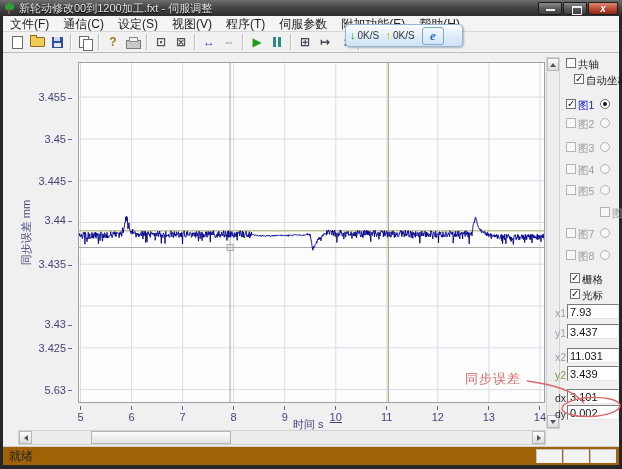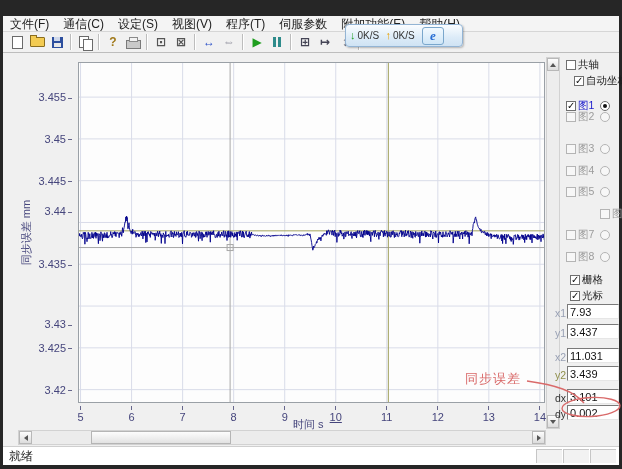--- a/index.html
+++ b/index.html
@@ -70,46 +70,61 @@
   .tri-up{width:0;height:0;border-left:3px solid transparent;border-right:3px solid transparent;border-bottom:4px solid #555;}
   .tri-down{width:0;height:0;border-left:3px solid transparent;border-right:3px solid transparent;border-top:4px solid #555;}
   .tri-left{width:0;height:0;border-top:3px solid transparent;border-bottom:3px solid transparent;border-right:4px solid #555;}
   .tri-right{width:0;height:0;border-top:3px solid transparent;border-bottom:3px solid transparent;border-left:4px solid #555;}
   .hsb{position:absolute;left:15px;top:377px;width:528px;height:15px;background:#ececec;border:1px solid #d2d2d2;box-sizing:border-box;}
   .hsb .sb-btn{width:13px;height:13px;top:0;}
   .hsb-thumb{position:absolute;left:72px;top:0;width:140px;height:13px;background:linear-gradient(180deg,#fdfdfd,#e2e2e2);
     border:1px solid #b5b5b5;box-sizing:border-box;}
   
   .rpanel{position:absolute;left:560px;top:53px;width:59px;height:393px;background:#f0f0f0;font-size:10.5px;color:#1c1c1c;}
-  .prow{position:absolute;display:flex;align-items:center;gap:2px;white-space:nowrap;}
+  .prow{position:absolute;display:flex;align-items:flex-start;gap:2px;white-space:nowrap;}
   .cb{width:10px;height:10px;background:#fff;border:1px solid #6f6f6f;box-sizing:border-box;font-size:10px;line-height:8px;
     text-align:center;color:#111;flex:0 0 auto;}
   .cb.dis{border-color:#b4b4b4;background:#f7f7f7;}
   .radio{width:10px;height:10px;border:1px solid #6f6f6f;border-radius:50%;background:#fff;box-sizing:border-box;position:relative;flex:0 0 auto;}
   .radio.dis{border-color:#b4b4b4;background:#f7f7f7;}
   .radio.on::after{content:"";position:absolute;left:2px;top:2px;width:4px;height:4px;border-radius:50%;background:#111;}
   .glabel{min-width:20px;}
   .frow{position:absolute;display:flex;align-items:flex-end;}
   .flabel{width:13px;text-align:right;margin-right:1px;font-size:10.5px;}
   .fin{width:46px;height:13px;background:#fff;border:1px solid;border-color:#7a7a7a #e6e6e6 #e6e6e6 #7a7a7a;
     font-size:11px;font-family:"Liberation Sans","DejaVu Sans",sans-serif;padding:0 2px;box-sizing:content-box;color:#111;}
   
   .anno-text{position:absolute;left:465px;top:370px;font-size:13px;letter-spacing:1px;z-index:30;}
   .anno-svg{position:absolute;left:430px;top:345px;z-index:29;pointer-events:none;}
   
-  .statusbar{position:absolute;left:3px;top:446px;width:616px;height:19px;background:#ffffff;border-top:1px solid #cfcfcf;
+  .statusbar{position:absolute;left:3px;top:446px;width:616px;height:19px;background:#a16207;border-top:1px solid #cfcfcf;
     font-size:12px;color:#222;display:flex;align-items:center;padding-left:6px;box-sizing:border-box;}
   .sb-cells{position:absolute;right:2px;top:2px;display:flex;height:14px;}
   .sb-cell{width:25px;border-left:1px solid #c6c6c6;border-top:1px solid #c6c6c6;background:#f2f2f2;margin-right:1px;}
 </style>
 </head>
 <body>
 
 <div class="stage">
 
+  <div class="titlebar">
+    <span class="app-icon"></span>
+    <span class="title-text">新轮动修改00到1200加工.fxt - 伺服调整</span>
+    <div class="winbtns">
+      <span class="wbtn">
+          <i class="minbar"></i>
+        </span>
+      <span class="wbtn">
+          <i class="maxbox"></i>
+        </span>
+      <span class="wbtn close">
+          <i class="xmark">x</i>
+        </span>
+    </div>
+  </div>
 
   <div class="menubar" id="menubar">
       <span class="menu-item">文件(F)</span>
       <span class="menu-item">通信(C)</span>
       <span class="menu-item">设定(S)</span>
       <span class="menu-item">视图(V)</span>
       <span class="menu-item">程序(T)</span>
       <span class="menu-item">伺服参数</span>
       <span class="menu-item">附加功能(E)</span>
       <span class="menu-item">帮助(H)</span>
@@ -248,25 +263,25 @@
         <line x1="0" y1="76.89215686274416" x2="467" y2="76.89215686274416" stroke="#d9dce9" stroke-width="1"></line>
         <line x1="0" y1="35.10294117647048" x2="467" y2="35.10294117647048" stroke="#d9dce9" stroke-width="1"></line>
         <line x1="152.09398907103824" y1="0" x2="152.09398907103824" y2="341" stroke="#a8a8a8" stroke-width="1"></line>
         <line x1="0" y1="185.5441176470609" x2="467" y2="185.5441176470609" stroke="#a8a8a8" stroke-width="1"></line>
         <line x1="310.3636065573771" y1="0" x2="310.3636065573771" y2="341" stroke="#a3a360" stroke-width="1"></line>
         <line x1="0" y1="168.8284313725492" x2="467" y2="168.8284313725492" stroke="#a3a360" stroke-width="1"></line>
         <polyline points="0.0,176.0 0.4,176.4 0.8,171.5 1.2,174.1 1.6,171.6 2.0,173.7 2.4,173.4 2.9,174.9 3.3,174.1 3.7,172.2 4.1,176.0 4.5,176.8 4.9,175.2 5.3,170.4 5.7,171.7 6.1,171.9 6.5,170.3 6.9,182.2 7.3,170.3 7.8,172.4 8.2,176.7 8.6,176.4 9.0,179.7 9.4,175.8 9.8,176.9 10.2,170.3 10.6,173.7 11.0,176.9 11.4,174.7 11.8,171.7 12.2,176.5 12.7,176.1 13.1,176.4 13.5,175.3 13.9,170.3 14.3,172.8 14.7,176.0 15.1,171.8 15.5,176.4 15.9,174.1 16.3,170.6 16.7,171.5 17.1,174.6 17.6,170.1 18.0,176.3 18.4,170.9 18.8,173.8 19.2,171.6 19.6,171.7 20.0,175.9 20.4,181.7 20.8,171.6 21.2,171.8 21.6,173.3 22.0,178.7 22.5,174.0 22.9,169.8 23.3,171.3 23.7,172.0 24.1,176.3 24.5,179.2 24.9,171.7 25.3,175.8 25.7,173.3 26.1,175.6 26.5,170.7 26.9,171.2 27.4,175.5 27.8,175.0 28.2,172.3 28.6,175.6 29.0,170.3 29.4,176.1 29.8,173.7 30.2,174.4 30.6,175.7 31.0,174.9 31.4,173.6 31.8,173.7 32.3,173.2 32.7,169.6 33.1,173.2 33.5,172.5 33.9,175.6 34.3,175.5 34.7,173.9 35.1,170.2 35.5,172.0 35.9,171.0 36.3,171.8 36.7,169.5 37.2,173.9 37.6,170.4 38.0,174.7 38.4,170.6 38.8,171.1 39.2,170.5 39.6,170.9 40.0,170.6 40.4,171.9 40.8,172.7 41.2,175.7 41.6,170.6 42.1,172.6 42.5,172.1 42.9,169.7 43.3,171.4 43.7,174.3 44.1,171.2 44.5,165.7 44.9,168.1 45.3,170.8 45.7,167.3 46.1,165.7 46.5,163.1 47.0,159.9 47.4,160.1 47.8,154.9 48.2,159.1 48.6,154.1 49.0,156.4 49.4,155.6 49.8,166.7 50.2,166.7 50.6,163.4 51.0,160.8 51.4,165.9 51.9,167.9 52.3,169.6 52.7,169.4 53.1,171.5 53.5,169.0 53.9,169.0 54.3,172.2 54.7,167.2 55.1,170.9 55.5,170.6 55.9,171.6 56.3,170.3 56.8,169.4 57.2,169.7 57.6,173.4 58.0,175.3 58.4,174.4 58.8,171.0 59.2,172.8 59.6,172.7 60.0,171.2 60.4,174.5 60.8,172.4 61.2,174.6 61.7,172.3 62.1,172.9 62.5,171.7 62.9,170.5 63.3,174.0 63.7,172.4 64.1,169.1 64.5,170.0 64.9,176.9 65.3,170.9 65.7,173.9 66.1,169.2 66.6,171.6 67.0,173.8 67.4,169.3 67.8,180.6 68.2,171.1 68.6,171.6 69.0,179.9 69.4,170.2 69.8,171.4 70.2,169.6 70.6,171.9 71.0,171.9 71.5,173.6 71.9,171.7 72.3,175.4 72.7,169.5 73.1,170.2 73.5,170.3 73.9,172.2 74.3,172.5 74.7,170.9 75.1,171.0 75.5,172.4 75.9,171.3 76.4,174.1 76.8,171.1 77.2,178.3 77.6,174.6 78.0,170.8 78.4,171.6 78.8,173.9 79.2,171.8 79.6,169.2 80.0,170.3 80.4,174.8 80.8,171.3 81.3,171.9 81.7,169.0 82.1,172.7 82.5,174.3 82.9,171.7 83.3,181.4 83.7,173.3 84.1,173.9 84.5,173.1 84.9,175.6 85.3,170.9 85.7,172.3 86.2,172.9 86.6,172.9 87.0,181.6 87.4,172.6 87.8,169.4 88.2,174.8 88.6,173.4 89.0,173.2 89.4,173.7 89.8,172.9 90.2,174.1 90.6,172.3 91.1,175.3 91.5,175.2 91.9,174.8 92.3,170.5 92.7,169.9 93.1,168.8 93.5,173.5 93.9,175.0 94.3,170.3 94.7,171.7 95.1,170.9 95.5,175.6 96.0,173.9 96.4,169.4 96.8,173.3 97.2,172.2 97.6,173.6 98.0,174.4 98.4,169.8 98.8,172.7 99.2,173.1 99.6,171.7 100.0,171.2 100.4,169.7 100.9,175.5 101.3,175.0 101.7,173.5 102.1,171.0 102.5,174.2 102.9,171.2 103.3,174.9 103.7,170.3 104.1,172.3 104.5,181.9 104.9,172.2 105.3,171.4 105.8,170.1 106.2,168.7 106.6,174.2 107.0,174.0 107.4,174.3 107.8,175.3 108.2,174.3 108.6,169.9 109.0,173.1 109.4,169.2 109.8,172.0 110.2,173.5 110.7,173.1 111.1,173.2 111.5,173.3 111.9,170.1 112.3,170.4 112.7,170.9 113.1,171.9 113.5,175.3 113.9,174.8 114.3,170.8 114.7,173.8 115.1,173.0 115.6,170.7 116.0,170.9 116.4,174.2 116.8,172.6 117.2,170.5 117.6,175.4 118.0,175.2 118.4,169.5 118.8,169.8 119.2,173.7 119.6,171.5 120.0,173.1 120.5,179.2 120.9,169.2 121.3,169.3 121.7,172.0 122.1,176.7 122.5,174.5 122.9,170.2 123.3,170.1 123.7,175.1 124.1,178.7 124.5,170.6 124.9,172.3 125.3,175.4 125.8,172.2 126.2,175.1 126.6,173.8 127.0,174.6 127.4,172.3 127.8,169.8 128.2,173.1 128.6,169.8 129.0,175.3 129.4,171.9 129.8,172.1 130.2,169.4 130.7,173.2 131.1,172.8 131.5,171.8 131.9,169.8 132.3,180.2 132.7,169.5 133.1,172.1 133.5,170.8 133.9,172.9 134.3,169.7 134.7,170.9 135.1,172.8 135.6,168.7 136.0,172.9 136.4,172.6 136.8,173.2 137.2,175.7 137.6,175.5 138.0,175.3 138.4,172.3 138.8,172.2 139.2,175.5 139.6,172.5 140.0,170.3 140.5,174.1 140.9,169.2 141.3,173.1 141.7,173.0 142.1,175.4 142.5,172.3 142.9,173.8 143.3,172.8 143.7,170.0 144.1,172.6 144.5,172.6 144.9,174.0 145.4,168.9 145.8,168.8 146.2,175.3 146.6,173.4 147.0,173.9 147.4,169.4 147.8,169.9 148.2,174.7 148.6,172.7 149.0,178.5 149.4,172.8 149.8,169.2 150.3,175.4 150.7,168.8 151.1,174.3 151.5,175.0 151.9,172.4 152.3,169.5 152.7,175.3 153.1,173.3 153.5,172.1 153.9,169.6 154.3,174.0 154.7,171.1 155.2,174.1 155.6,175.4 156.0,173.6 156.4,175.1 156.8,170.5 157.2,173.6 157.6,172.0 158.0,174.9 158.4,174.7 158.8,169.9 159.2,178.3 159.6,170.4 160.1,171.6 160.5,170.4 160.9,169.7 161.3,169.4 161.7,174.0 162.1,171.4 162.5,168.8 162.9,170.6 163.3,173.9 163.7,175.2 164.1,171.9 164.5,169.0 165.0,175.0 165.4,169.8 165.8,174.5 166.2,175.8 166.6,173.5 167.0,172.5 167.4,170.9 167.8,170.0 168.2,169.2 168.6,173.1 169.0,174.4 169.4,173.4 169.9,175.0 170.3,172.4 170.7,174.7 171.1,169.7 171.5,169.7 171.9,176.1 172.3,171.8 172.7,174.2 173.1,172.2 173.5,170.0 173.9,173.1 174.3,172.6 174.8,172.6 175.2,172.4 175.6,172.7 176.0,172.9 176.4,173.4 176.8,173.6 177.2,172.7 177.6,173.2 178.0,173.4 178.4,173.7 178.8,173.6 179.2,172.9 179.7,173.2 180.1,173.9 180.5,174.1 180.9,174.0 181.3,173.3 181.7,173.9 182.1,173.4 182.5,174.2 182.9,173.6 183.3,174.6 183.7,173.8 184.1,174.0 184.6,173.2 185.0,173.4 185.4,174.2 185.8,173.9 186.2,173.4 186.6,173.8 187.0,174.3 187.4,173.9 187.8,174.3 188.2,173.9 188.6,173.2 189.0,174.1 189.5,173.9 189.9,173.5 190.3,173.2 190.7,174.1 191.1,173.7 191.5,173.6 191.9,174.1 192.3,174.7 192.7,173.7 193.1,173.8 193.5,174.1 193.9,173.6 194.4,174.2 194.8,173.3 195.2,174.2 195.6,173.9 196.0,173.0 196.4,174.1 196.8,173.5 197.2,174.1 197.6,173.3 198.0,173.7 198.4,173.4 198.8,174.1 199.3,173.2 199.7,173.4 200.1,173.1 200.5,173.5 200.9,173.1 201.3,173.1 201.7,173.5 202.1,173.2 202.5,173.2 202.9,173.9 203.3,172.8 203.7,173.0 204.2,173.9 204.6,174.0 205.0,173.3 205.4,173.4 205.8,173.0 206.2,173.6 206.6,173.8 207.0,173.3 207.4,173.9 207.8,173.5 208.2,174.0 208.6,173.1 209.1,172.9 209.5,174.0 209.9,173.9 210.3,174.4 210.7,172.8 211.1,172.7 211.5,173.5 211.9,173.3 212.3,173.0 212.7,173.3 213.1,173.3 213.5,173.4 214.0,173.7 214.4,173.7 214.8,173.9 215.2,172.7 215.6,172.7 216.0,172.8 216.4,172.9 216.8,172.6 217.2,172.7 217.6,172.6 218.0,173.1 218.4,172.9 218.9,172.7 219.3,173.1 219.7,173.4 220.1,173.0 220.5,172.8 220.9,173.1 221.3,173.1 221.7,172.6 222.1,173.7 222.5,173.6 222.9,173.1 223.3,173.1 223.8,173.5 224.2,173.8 224.6,173.6 225.0,173.5 225.4,172.7 225.8,173.6 226.2,173.0 226.6,173.1 227.0,173.4 227.4,173.2 227.8,172.5 228.2,172.5 228.7,171.8 229.1,172.5 229.5,171.5 229.9,173.2 230.3,172.1 230.7,172.3 231.1,172.5 231.5,173.7 231.9,171.9 232.3,173.1 232.7,176.1 233.1,177.8 233.6,180.6 234.0,183.7 234.4,185.9 234.8,188.2 235.2,187.2 235.6,184.1 236.0,185.6 236.4,184.8 236.8,184.5 237.2,182.6 237.6,182.1 238.0,181.7 238.5,179.6 238.9,180.9 239.3,178.8 239.7,177.1 240.1,178.0 240.5,176.4 240.9,175.4 241.3,177.4 241.7,175.6 242.1,177.0 242.5,175.5 242.9,178.9 243.4,175.2 243.8,174.9 244.2,173.0 244.6,174.1 245.0,174.3 245.4,172.0 245.8,172.6 246.2,171.2 246.6,171.8 247.0,171.5 247.4,171.6 247.8,172.2 248.3,173.3 248.7,168.7 249.1,172.2 249.5,169.6 249.9,169.9 250.3,167.9 250.7,168.0 251.1,170.2 251.5,172.4 251.9,169.9 252.3,169.3 252.7,168.7 253.1,168.9 253.6,169.7 254.0,173.1 254.4,168.3 254.8,169.9 255.2,169.2 255.6,173.5 256.0,171.8 256.4,169.0 256.8,168.1 257.2,174.7 257.6,170.5 258.0,171.9 258.5,171.6 258.9,180.4 259.3,173.2 259.7,172.9 260.1,170.5 260.5,174.4 260.9,172.4 261.3,173.3 261.7,173.0 262.1,168.0 262.5,170.6 262.9,168.7 263.4,172.0 263.8,170.6 264.2,174.2 264.6,173.0 265.0,172.8 265.4,170.9 265.8,177.1 266.2,174.6 266.6,173.8 267.0,169.9 267.4,174.7 267.8,174.7 268.3,169.7 268.7,170.2 269.1,171.9 269.5,170.8 269.9,169.7 270.3,169.1 270.7,173.7 271.1,172.7 271.5,172.5 271.9,172.6 272.3,173.5 272.7,171.0 273.2,169.7 273.6,173.7 274.0,176.5 274.4,171.6 274.8,172.5 275.2,172.4 275.6,173.8 276.0,170.0 276.4,173.8 276.8,171.4 277.2,170.4 277.6,174.2 278.1,169.5 278.5,175.9 278.9,173.3 279.3,171.6 279.7,168.5 280.1,169.7 280.5,171.4 280.9,171.8 281.3,170.5 281.7,168.7 282.1,172.5 282.5,174.6 283.0,174.7 283.4,169.5 283.8,170.8 284.2,175.0 284.6,172.4 285.0,175.6 285.4,169.0 285.8,172.9 286.2,168.8 286.6,168.1 287.0,173.4 287.4,170.6 287.9,169.1 288.3,168.5 288.7,172.4 289.1,168.7 289.5,172.8 289.9,168.9 290.3,172.6 290.7,169.4 291.1,171.4 291.5,174.0 291.9,169.4 292.3,174.2 292.8,179.7 293.2,170.6 293.6,171.2 294.0,170.3 294.4,173.4 294.8,170.3 295.2,170.6 295.6,168.8 296.0,169.0 296.4,174.8 296.8,170.7 297.2,168.3 297.7,171.6 298.1,171.2 298.5,174.7 298.9,173.1 299.3,173.0 299.7,172.2 300.1,170.1 300.5,174.0 300.9,177.4 301.3,172.2 301.7,170.6 302.1,173.8 302.6,169.7 303.0,169.3 303.4,168.3 303.8,169.9 304.2,170.2 304.6,170.5 305.0,169.0 305.4,174.9 305.8,170.5 306.2,172.5 306.6,168.5 307.0,174.2 307.5,171.3 307.9,172.0 308.3,169.8 308.7,169.2 309.1,171.7 309.5,175.2 309.9,169.8 310.3,173.1 310.7,173.8 311.1,174.1 311.5,174.2 311.9,169.8 312.4,175.2 312.8,174.9 313.2,174.9 313.6,169.7 314.0,171.1 314.4,172.8 314.8,169.0 315.2,168.7 315.6,171.8 316.0,173.1 316.4,175.6 316.8,170.2 317.3,173.5 317.7,174.8 318.1,172.2 318.5,173.0 318.9,170.5 319.3,171.4 319.7,174.5 320.1,174.8 320.5,174.7 320.9,174.2 321.3,170.7 321.7,171.8 322.2,169.9 322.6,168.7 323.0,169.8 323.4,168.6 323.8,174.7 324.2,169.4 324.6,172.7 325.0,171.8 325.4,170.0 325.8,169.3 326.2,174.9 326.6,171.6 327.1,170.7 327.5,168.3 327.9,174.1 328.3,171.7 328.7,173.5 329.1,173.2 329.5,169.3 329.9,170.9 330.3,168.6 330.7,172.8 331.1,175.1 331.5,174.4 332.0,172.6 332.4,169.0 332.8,170.7 333.2,175.7 333.6,170.9 334.0,169.6 334.4,173.8 334.8,176.3 335.2,170.1 335.6,172.7 336.0,171.0 336.4,171.1 336.9,174.9 337.3,175.3 337.7,169.5 338.1,173.8 338.5,173.2 338.9,172.9 339.3,170.5 339.7,171.4 340.1,174.5 340.5,174.6 340.9,170.3 341.3,170.3 341.8,181.2 342.2,175.1 342.6,173.9 343.0,170.1 343.4,173.9 343.8,168.9 344.2,172.3 344.6,171.6 345.0,174.0 345.4,171.5 345.8,173.7 346.2,169.6 346.7,169.4 347.1,169.2 347.5,175.1 347.9,169.9 348.3,174.8 348.7,170.0 349.1,171.7 349.5,173.5 349.9,171.1 350.3,172.1 350.7,174.9 351.1,173.1 351.6,172.1 352.0,172.2 352.4,175.0 352.8,168.7 353.2,169.7 353.6,169.0 354.0,173.3 354.4,173.5 354.8,177.0 355.2,171.3 355.6,169.9 356.0,170.9 356.5,171.2 356.9,174.8 357.3,175.2 357.7,169.0 358.1,172.6 358.5,175.4 358.9,173.1 359.3,171.9 359.7,171.7 360.1,171.7 360.5,180.9 360.9,170.1 361.4,169.7 361.8,172.7 362.2,171.5 362.6,170.0 363.0,172.5 363.4,175.0 363.8,173.9 364.2,173.0 364.6,175.3 365.0,169.8 365.4,174.2 365.8,174.7 366.3,174.1 366.7,172.8 367.1,174.7 367.5,170.3 367.9,169.6 368.3,170.6 368.7,171.9 369.1,174.9 369.5,173.5 369.9,172.6 370.3,170.7 370.7,172.4 371.2,172.8 371.6,175.0 372.0,168.7 372.4,170.0 372.8,170.0 373.2,172.3 373.6,170.7 374.0,170.6 374.4,172.4 374.8,169.8 375.2,181.1 375.6,175.4 376.0,172.5 376.5,171.8 376.9,174.7 377.3,169.3 377.7,174.5 378.1,172.3 378.5,172.2 378.9,174.7 379.3,169.2 379.7,171.2 380.1,171.9 380.5,174.3 380.9,169.1 381.4,175.4 381.8,177.0 382.2,172.5 382.6,171.3 383.0,172.7 383.4,170.1 383.8,171.6 384.2,171.4 384.6,177.0 385.0,170.1 385.4,171.8 385.8,171.0 386.3,172.0 386.7,169.3 387.1,174.5 387.5,170.3 387.9,168.7 388.3,170.7 388.7,172.7 389.1,171.9 389.5,169.8 389.9,175.1 390.3,174.8 390.7,170.4 391.2,181.8 391.6,173.4 392.0,170.7 392.4,172.9 392.8,172.6 393.2,172.0 393.6,170.3 394.0,173.8 394.4,168.2 394.8,166.5 395.2,162.5 395.6,161.7 396.1,159.9 396.5,160.7 396.9,156.9 397.3,155.7 397.7,154.9 398.1,158.0 398.5,157.8 398.9,160.1 399.3,162.3 399.7,163.0 400.1,164.6 400.5,165.5 401.0,166.5 401.4,166.7 401.8,166.3 402.2,168.8 402.6,168.8 403.0,167.3 403.4,170.7 403.8,170.7 404.2,169.8 404.6,169.4 405.0,169.3 405.4,170.8 405.9,170.8 406.3,169.5 406.7,169.3 407.1,172.4 407.5,172.8 407.9,170.5 408.3,171.2 408.7,173.9 409.1,170.8 409.5,170.5 409.9,173.7 410.3,171.5 410.8,174.7 411.2,173.9 411.6,172.7 412.0,172.9 412.4,171.6 412.8,174.3 413.2,176.7 413.6,171.9 414.0,174.4 414.4,174.6 414.8,174.0 415.2,174.0 415.7,172.9 416.1,174.6 416.5,172.8 416.9,175.2 417.3,174.4 417.7,173.2 418.1,174.8 418.5,172.3 418.9,172.7 419.3,176.7 419.7,175.0 420.1,172.8 420.6,175.3 421.0,176.5 421.4,176.8 421.8,176.6 422.2,176.5 422.6,173.4 423.0,172.5 423.4,172.7 423.8,179.0 424.2,172.7 424.6,181.6 425.0,173.5 425.5,175.4 425.9,174.2 426.3,177.5 426.7,172.0 427.1,177.6 427.5,176.4 427.9,181.8 428.3,175.7 428.7,172.3 429.1,175.7 429.5,173.6 429.9,173.5 430.4,172.4 430.8,174.3 431.2,173.9 431.6,176.7 432.0,174.4 432.4,178.2 432.8,175.2 433.2,179.5 433.6,175.3 434.0,177.8 434.4,177.6 434.8,176.5 435.3,182.4 435.7,178.1 436.1,173.4 436.5,173.8 436.9,173.3 437.3,172.7 437.7,175.6 438.1,177.8 438.5,175.8 438.9,176.4 439.3,173.9 439.7,172.4 440.2,176.0 440.6,173.2 441.0,178.1 441.4,174.8 441.8,177.5 442.2,175.0 442.6,175.2 443.0,174.7 443.4,174.1 443.8,172.7 444.2,176.7 444.6,173.2 445.1,176.1 445.5,173.4 445.9,178.0 446.3,175.3 446.7,180.6 447.1,172.3 447.5,172.4 447.9,177.4 448.3,174.0 448.7,177.7 449.1,173.9 449.5,172.8 450.0,174.8 450.4,172.5 450.8,175.2 451.2,173.6 451.6,173.8 452.0,177.5 452.4,172.5 452.8,177.6 453.2,172.8 453.6,172.5 454.0,180.9 454.4,172.7 454.9,172.3 455.3,174.1 455.7,175.9 456.1,173.3 456.5,175.8 456.9,174.2 457.3,176.0 457.7,174.9 458.1,176.6 458.5,177.2 458.9,173.5 459.3,172.0 459.8,177.8 460.2,173.0 460.6,173.9 461.0,177.2 461.4,173.8 461.8,175.9 462.2,173.4 462.6,174.0 463.0,179.7 463.4,173.5 463.8,172.9 464.2,174.7 464.7,176.0 465.1,171.9 465.5,175.5 465.9,173.5 466.3,177.7 466.7,174.2 " fill="none" stroke="#00008b" stroke-width="0.9"></polyline>
         <rect x="149.09398907103824" y="182.5441176470609" width="6" height="6" fill="none" stroke="#a8a8a8" stroke-width="1"></rect>
         <rect x="0.5" y="0.5" width="466" height="340" fill="none" stroke="#9aa0a6" stroke-width="1"></rect>
       </svg>
-      <div class="ytick" style="left: 35px; top: 330.627px;">3.42</div>
+      <div class="ytick" style="left: 35px; top: 330.627px;">5.63</div>
       <div class="ytick" style="left: 35px; top: 288.838px;">3.425</div>
       <div class="ytick" style="left: 35px; top: 265px;">3.43</div>
       <div class="ytick" style="left: 35px; top: 205.26px;">3.435</div>
-      <div class="ytick" style="left: 35px; top: 152px;">3.44</div>
+      <div class="ytick" style="left: 35px; top: 161px;">3.44</div>
       <div class="ytick" style="left: 35px; top: 121.681px;">3.445</div>
       <div class="ytick" style="left: 35px; top: 79.8922px;">3.45</div>
       <div class="ytick" style="left: 35px; top: 38.1029px;">3.455</div>
       <div class="xtick" style="left: 65.5519px; top: 353px;">5</div>
       <div class="xtick" style="left: 116.59px; top: 353px;">6</div>
       <div class="xtick" style="left: 167.628px; top: 353px;">7</div>
       <div class="xtick" style="left: 218.667px; top: 353px;">8</div>
       <div class="xtick" style="left: 269.705px; top: 353px;">9</div>
       <div class="xtick" style="left: 320.743px; top: 353px; text-decoration: underline;">10</div>
       <div class="xtick" style="left: 371.781px; top: 353px;">11</div>
@@ -282,21 +297,21 @@
       </div>
       <div class="prow" style="left: 14px; top: 21px;">
         <span class="cb">✓</span>
         <span>自动坐标</span>
       </div>
       <div class="prow" style="left: 6px; top: 46px;">
         <span class="cb">✓</span>
         <span class="glabel" style="color: rgb(26, 26, 204);">图1</span>
         <span class="radio on"></span>
       </div>
-      <div class="prow" style="left: 6px; top: 57px;">
+      <div class="prow" style="left: 6px; top: 65px;">
         <span class="cb dis"></span>
         <span class="glabel" style="color: rgb(156, 156, 156);">图2</span>
         <span class="radio dis"></span>
       </div>
       <div class="prow" style="left: 6px; top: 89px;">
         <span class="cb dis"></span>
         <span class="glabel" style="color: rgb(156, 156, 156);">图3</span>
         <span class="radio dis"></span>
       </div>
       <div class="prow" style="left: 6px; top: 110.5px;">

